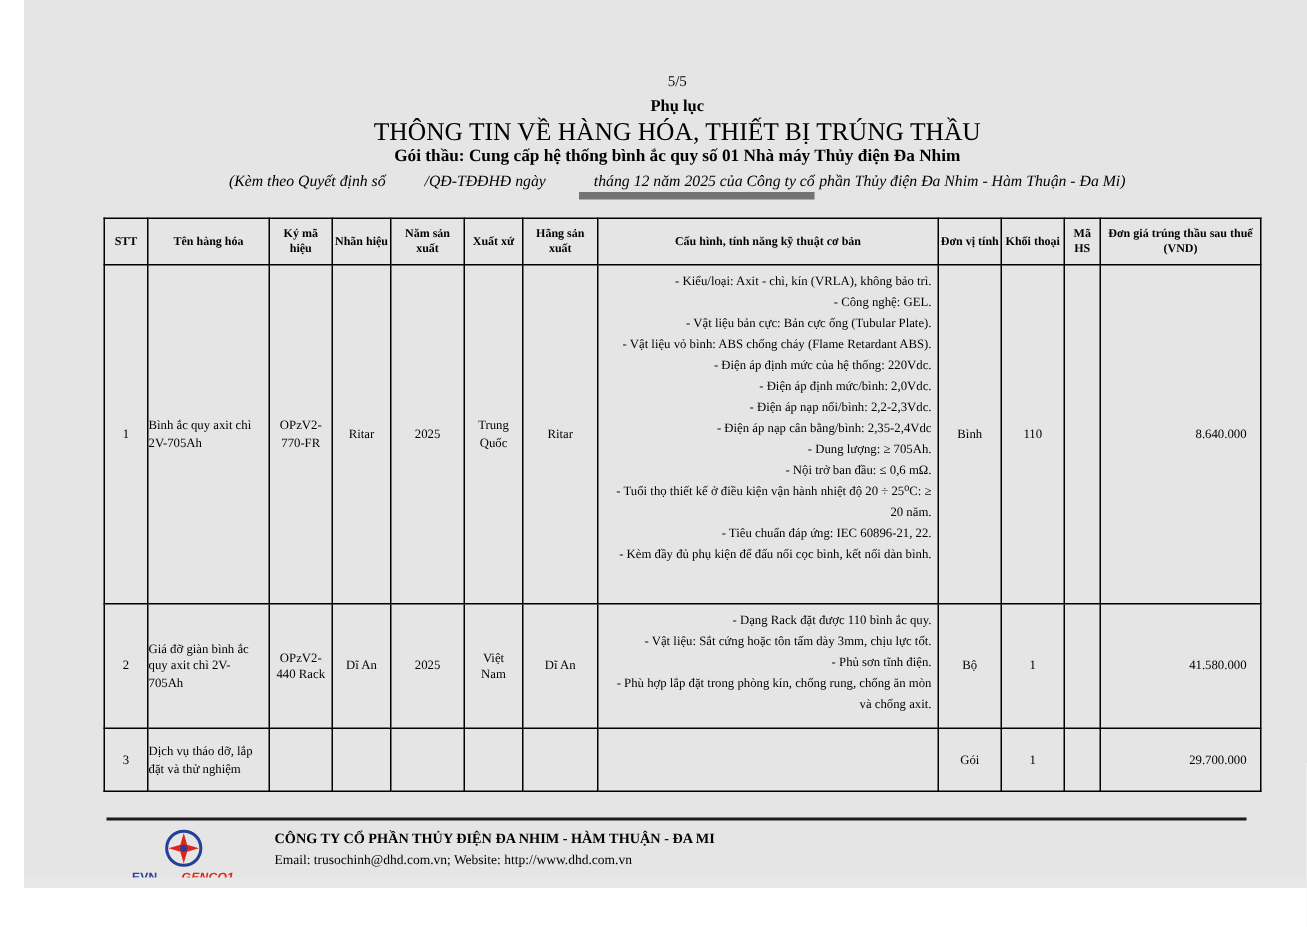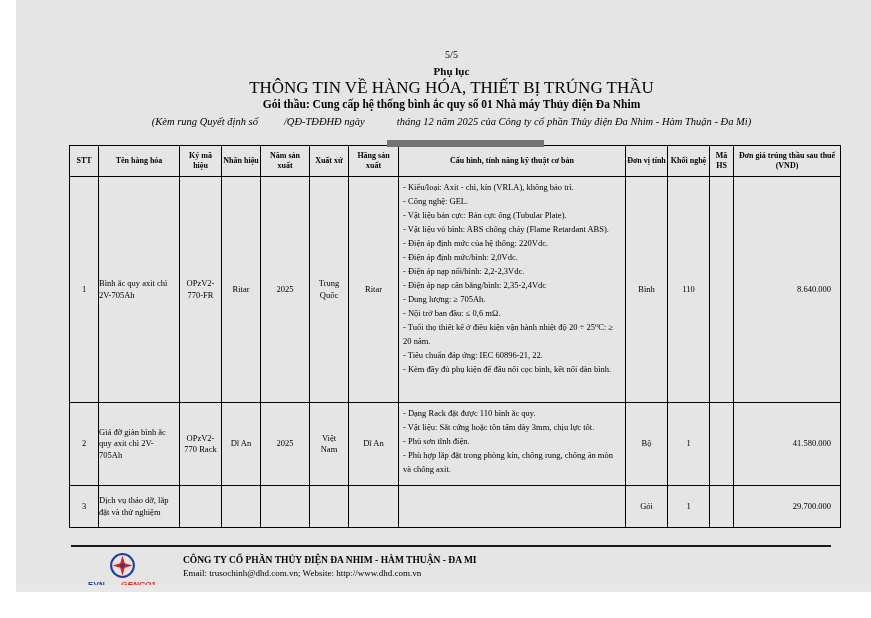--- a/index.html
+++ b/index.html
@@ -13,38 +13,38 @@
 
   
   .head { text-align: center; }
   .pageno   { padding-top: 49px; font-size: 10px; line-height: 12px; }
   .appendix { margin-top: 4px; font-size: 11px; line-height: 13px; font-weight: bold; }
   .doc-title{ margin-top: 2px; font-size: 17px; line-height: 15px; font-weight: normal; }
   .package  { margin-top: 2px; font-size: 11.5px; line-height: 14px; font-weight: bold; }
   .decision { margin-top: 4px; font-size: 10.5px; line-height: 13px; font-style: italic; }
   .gap-a { display: inline-block; width: 26px; }
   .gap-b { display: inline-block; width: 22px; }
-  .u { border-bottom: 7px solid #737373; padding-left: 10px; padding-bottom: 13px; }
+  .u { border-bottom: 5px solid #737373; padding-left: 10px; padding-bottom: 1px; }
   .sp { display: inline-block; width: 3px; }
 
   
   table.goods {
     border-collapse: collapse; table-layout: fixed;
     width: 771px; margin: 17px 0 0 53px;
   }
   .goods th, .goods td { border: 1px solid #000; overflow: hidden; vertical-align: middle; }
   .goods th { font-size: 8px; font-weight: bold; text-align: center; line-height: 1.25; padding: 2px 1px; }
   .goods td { font-size: 8.5px; line-height: 1.3; padding: 2px 3px; text-align: center; }
   tr.rh { height: 31px; }
   tr.r1 { height: 226px; }
   tr.r2 { height: 83px; }
   tr.r3 { height: 42px; }
   td.c-name  { text-align: left; padding-left: 0; }
   td.c-specs { text-align: left; vertical-align: top; padding: 3px 4px; }
-  td.c-specs div { line-height: 14px; }
+  td.c-specs div { line-height: 14px; text-align: right; }
   td.c-price { text-align: right; padding-right: 9px; }
 
   
   .footer-divider { width: 760px; margin: 17px 0 0 55px; border-top: 2px solid #1b1b1b; }
   .footer { display: flex; margin: 5px 0 0 60px; }
   .logo-box { width: 92px; text-align: center; flex: none; }
   .logo-mark { line-height: 0; }
   .logo-name { margin-top: 1px; font-family: "Liberation Sans", sans-serif; font-size: 8px; font-weight: bold; line-height: 9px; letter-spacing: 0.2px; }
   .logo-name .genco { font-style: italic; padding-left: 16px; }
   .logo-tag { margin-top: 2px; font-family: "Liberation Sans", sans-serif; font-size: 5px; font-weight: bold; line-height: 6px; transform: scale(0.95); }
@@ -56,21 +56,21 @@
 </head>
 <body>
 
 <div class="page">
 
   <div class="head">
     <div class="pageno">5/5</div>
     <div class="appendix">Phụ lục</div>
     <div class="doc-title">THÔNG TIN VỀ HÀNG HÓA, THIẾT BỊ TRÚNG THẦU</div>
     <div class="package">Gói thầu: Cung cấp hệ thống bình ắc quy số 01 Nhà máy Thủy điện Đa Nhim</div>
-    <div class="decision"><span>(Kèm rung Quyết định số</span><span class="gap-a"></span><span>/QĐ-TĐĐHĐ ngày</span><span class="gap-b"></span><span class="u">tháng 12 năm 2025 của Công ty cổ</span><span class="sp"></span><span>phần Thủy điện Đa Nhim - Hàm Thuận - Đa Mi)</span></div>
+    <div class="decision"><span>(Kèm theo Quyết định số</span><span class="gap-a"></span><span>/QĐ-TĐĐHĐ ngày</span><span class="gap-b"></span><span class="u">tháng 12 năm 2025 của Công ty cổ</span><span class="sp"></span><span>phần Thủy điện Đa Nhim - Hàm Thuận - Đa Mi)</span></div>
   </div>
 
   <table class="goods">
     <colgroup>
       <col style="width:29px">
         <col style="width:81px">
         <col style="width:42px">
         <col style="width:39px">
       <col style="width:49px">
         <col style="width:39px">
@@ -85,21 +85,21 @@
         <tr class="rh">
       <th>STT</th>
       <th>Tên hàng hóa</th>
       <th>Ký mã hiệu</th>
       <th>Nhãn hiệu</th>
       <th>Năm sản xuất</th>
       <th>Xuất xứ</th>
       <th>Hãng sản xuất</th>
       <th>Cấu hình, tính năng kỹ thuật cơ bản</th>
       <th>Đơn vị tính</th>
-      <th>Khối nghệ</th>
+      <th>Khối thoại</th>
       <th>Mã HS</th>
       <th>Đơn giá trúng thầu sau thuế (VND)</th>
     </tr>
     <tr class="r1">
       <td>1</td>
       <td class="c-name">Bình ắc quy axit chì 2V-705Ah</td>
       <td>OPzV2-770-FR</td>
       <td>Ritar</td>
       <td>2025</td>
       <td>Trung Quốc</td>
@@ -120,21 +120,21 @@
             <div>- Kèm đầy đủ phụ kiện để đấu nối cọc bình, kết nối dàn bình.</div>
           </td>
       <td>Bình</td>
       <td>110</td>
       <td></td>
       <td class="c-price">8.640.000</td>
     </tr>
     <tr class="r2">
       <td>2</td>
       <td class="c-name">Giá đỡ giàn bình ắc quy axit chì 2V-705Ah</td>
-      <td>OPzV2-770 Rack</td>
+      <td>OPzV2-440 Rack</td>
       <td>Dĩ An</td>
       <td>2025</td>
       <td>Việt Nam</td>
       <td>Dĩ An</td>
       <td class="c-specs">
             <div>- Dạng Rack đặt được 110 bình ắc quy.</div>
             <div>- Vật liệu: Sắt cứng hoặc tôn tấm dày 3mm, chịu lực tốt.</div>
             <div>- Phủ sơn tĩnh điện.</div>
             <div>- Phù hợp lắp đặt trong phòng kín, chống rung, chống ăn mòn và chống axit.</div>
           </td>

